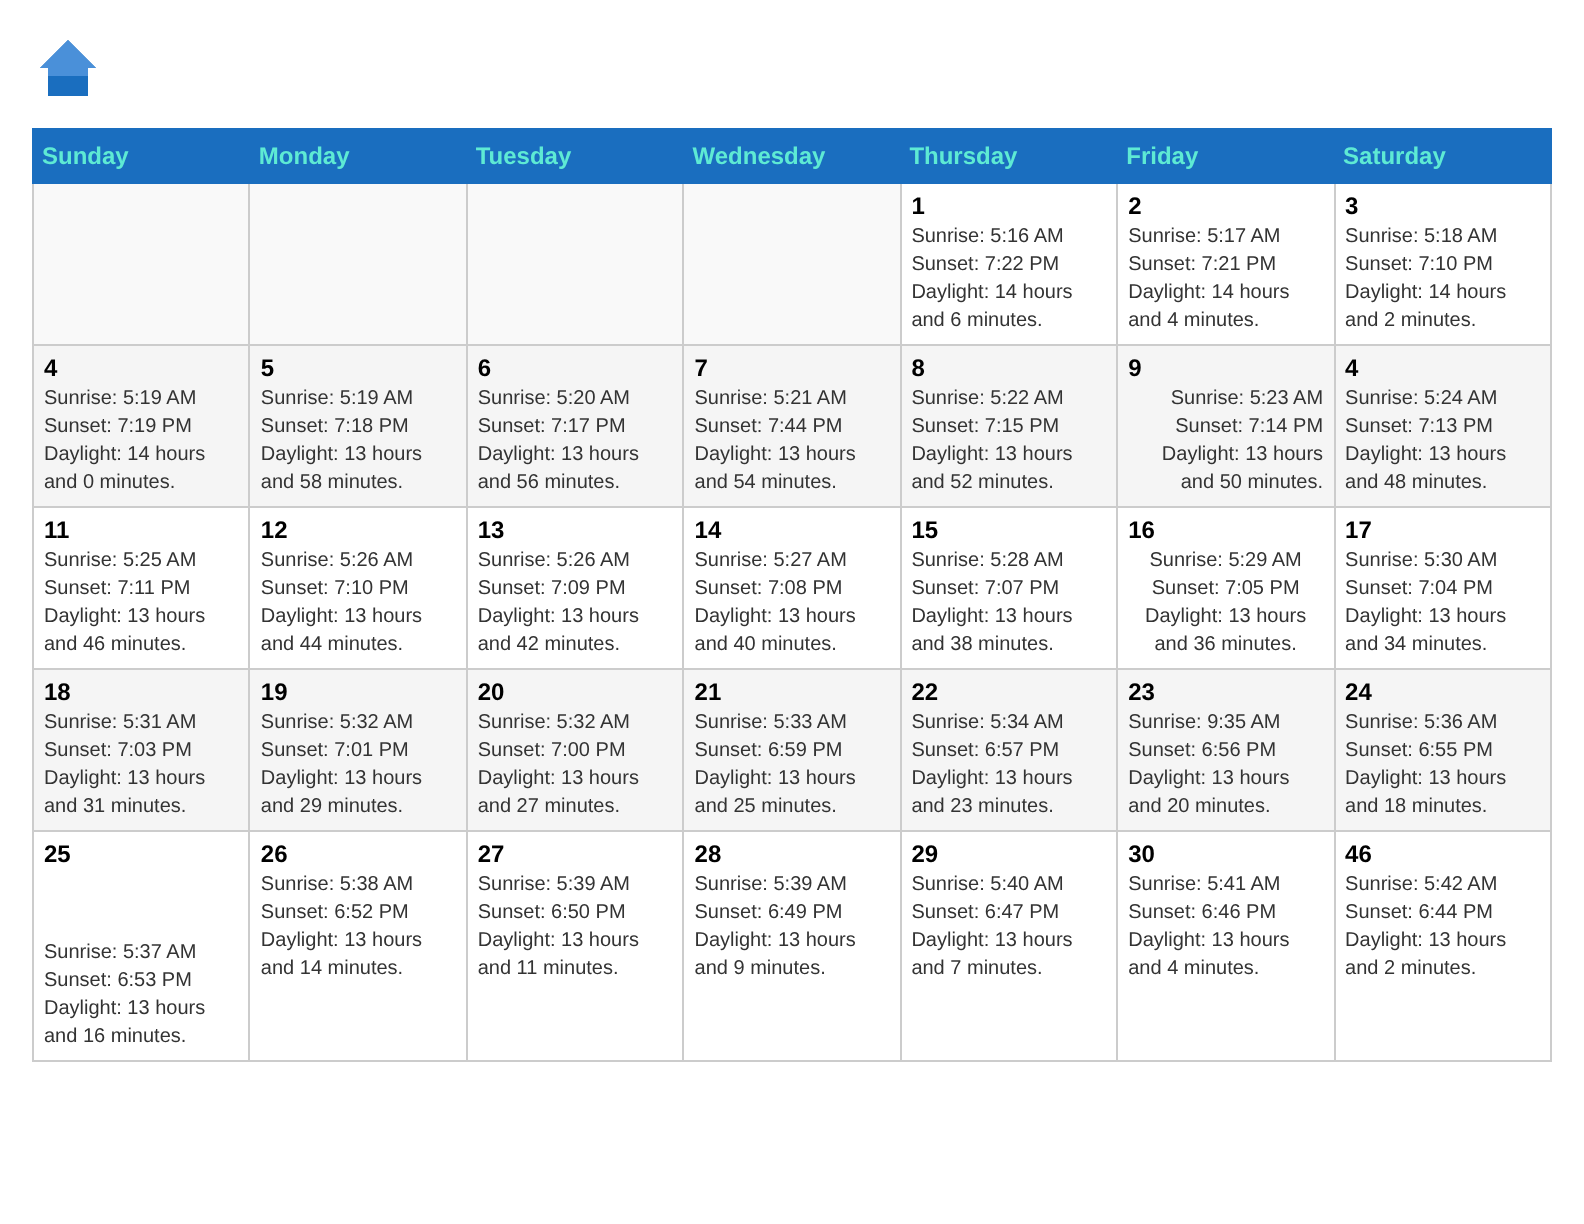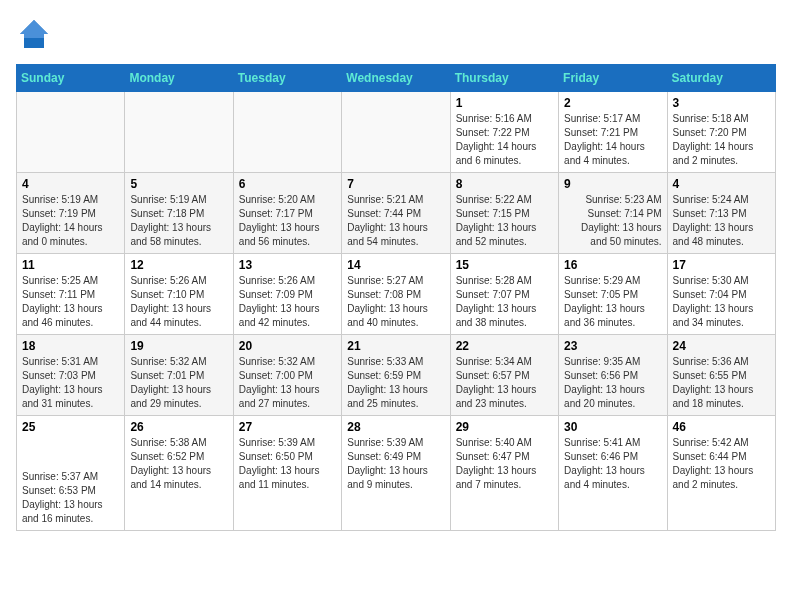--- a/index.html
+++ b/index.html
@@ -132,21 +132,21 @@
         <td>
           <span class="day-number">2</span>
           <div class="day-info" style="white-space: pre-line;">Sunrise: 5:17 AM
 Sunset: 7:21 PM
 Daylight: 14 hours
 and 4 minutes.</div>
         </td>
         <td>
           <span class="day-number">3</span>
           <div class="day-info" style="white-space: pre-line;">Sunrise: 5:18 AM
-Sunset: 7:20 PM
+Sunset: 7:10 PM
 Daylight: 14 hours
 and 2 minutes.</div>
         </td>
       </tr>
       <tr>
         <td>
           <span class="day-number">4</span>
           <div class="day-info" style="white-space: pre-line;">Sunrise: 5:19 AM
 Sunset: 7:19 PM
 Daylight: 14 hours
@@ -226,21 +226,21 @@
         </td>
         <td>
           <span class="day-number">15</span>
           <div class="day-info" style="white-space: pre-line;">Sunrise: 5:28 AM
 Sunset: 7:07 PM
 Daylight: 13 hours
 and 38 minutes.</div>
         </td>
         <td>
           <span class="day-number">16</span>
-          <div class="day-info" style="white-space: pre-line;">Sunrise: 5:29 AM
+          <div class="day-info" style="white-space: pre-line; text-align: center;">Sunrise: 5:29 AM
 Sunset: 7:05 PM
 Daylight: 13 hours
 and 36 minutes.</div>
         </td>
         <td>
           <span class="day-number">17</span>
           <div class="day-info" style="white-space: pre-line;">Sunrise: 5:30 AM
 Sunset: 7:04 PM
 Daylight: 13 hours
 and 34 minutes.</div>

